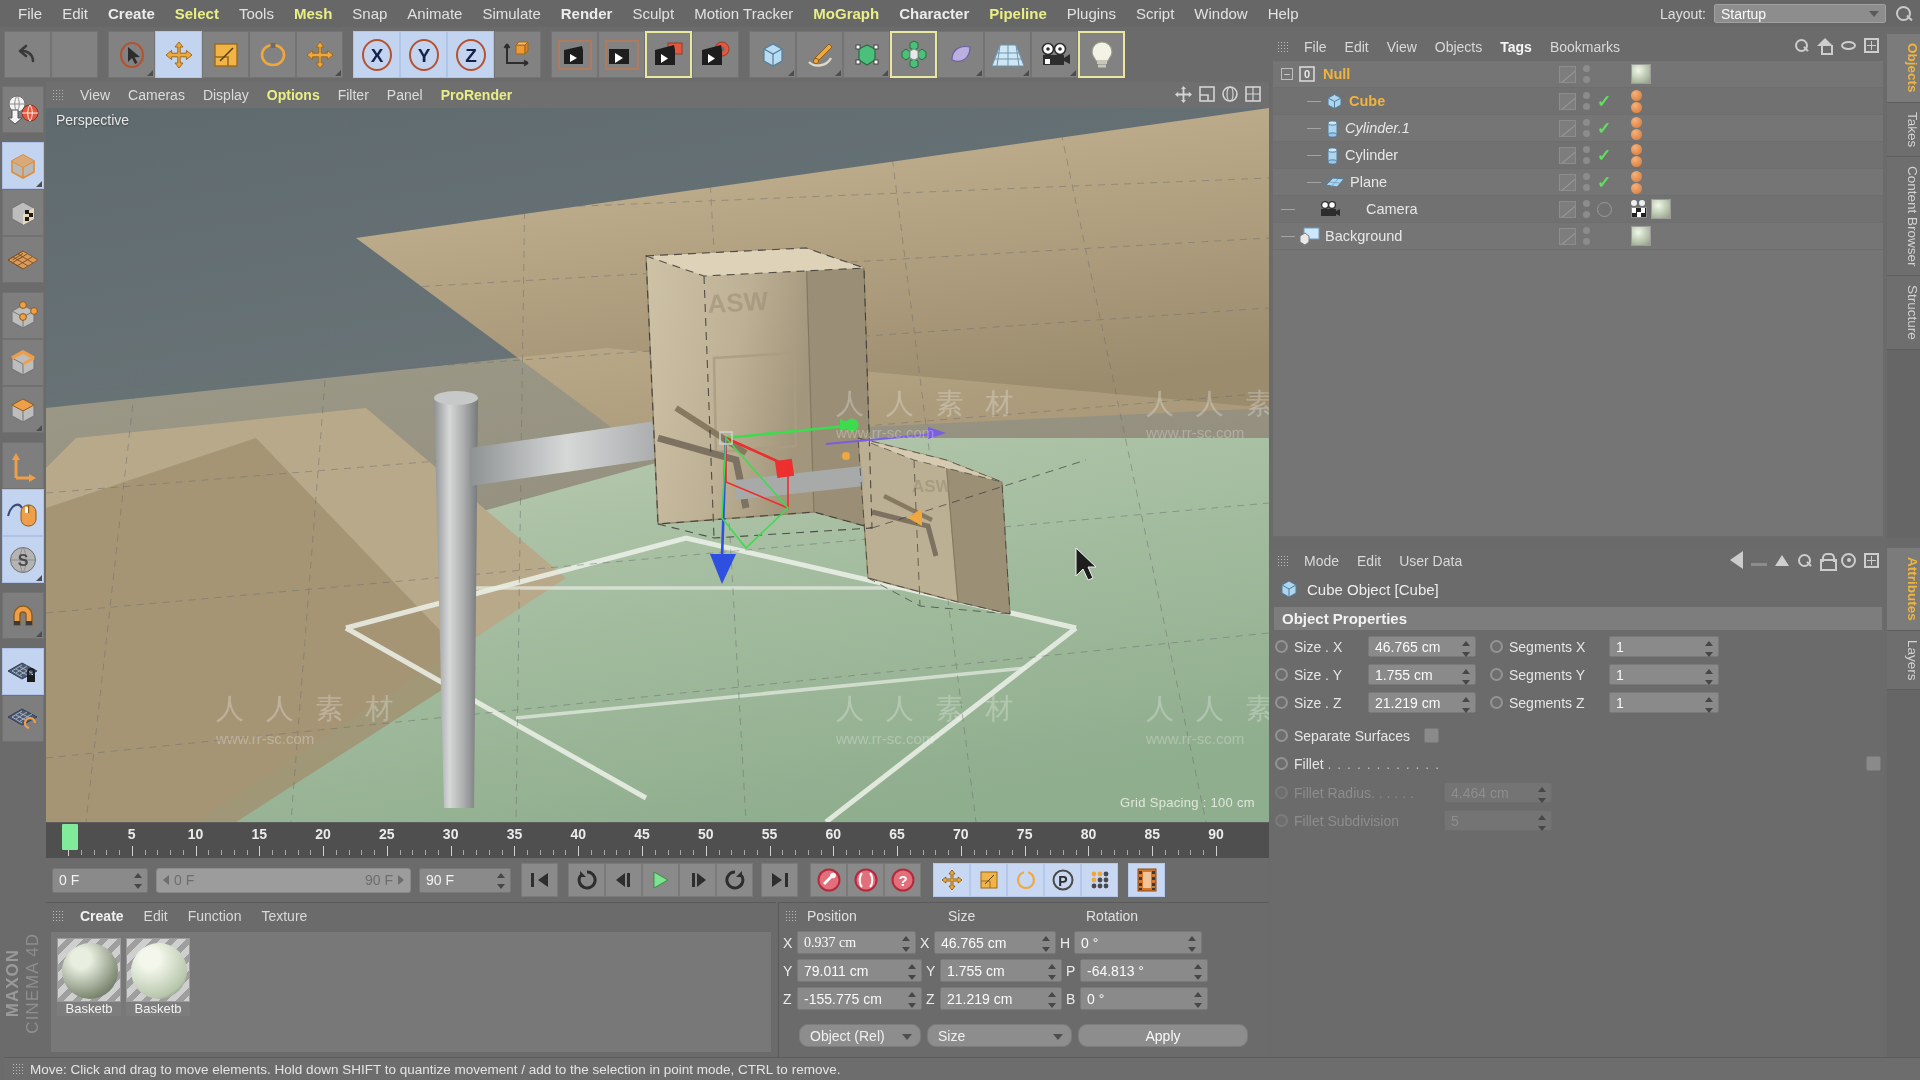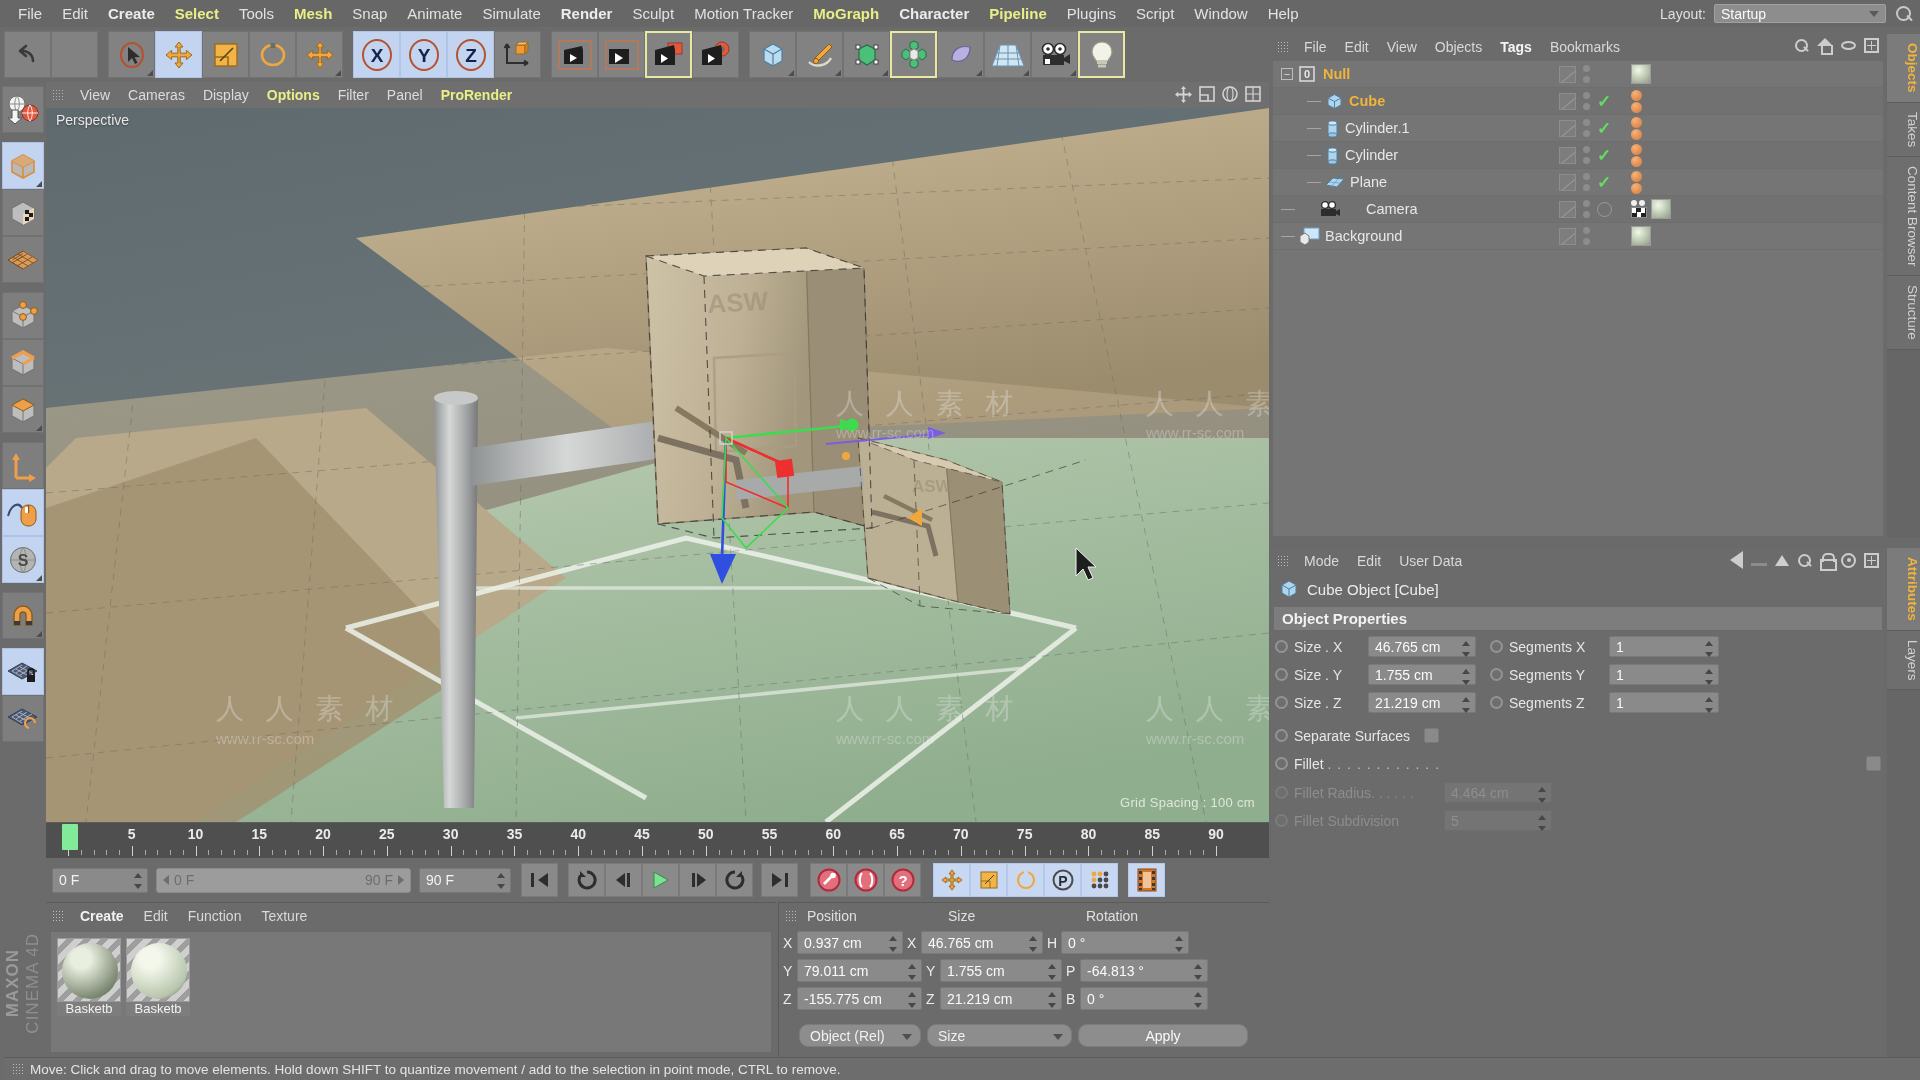--- a/index.html
+++ b/index.html
@@ -1215,21 +1215,21 @@
   <div class="coords">
     <div class="co-head">
       <div class="grip"></div>
       <span class="co-head-lbl" style="left:28px">Position</span>
       <span class="co-head-lbl" style="left:169px">Size</span>
       <span class="co-head-lbl" style="left:307px">Rotation</span>
     </div>
     <div class="co-rows" id="co-rows">
         <div class="co-row">
           <span class="co-ax">X</span>
-          <div class="co-val" style="width: 106px;">
+          <div class="co-val" style="width: 119px; font-family: Liberation Serif, serif;">
             <span>0.937 cm</span>
             <span class="spin">
               <i class="up"></i>
               <i class="dn"></i>
             </span>
           </div>
           <span class="co-ax">X</span>
           <div class="co-val" style="width: 122px;">
             <span>46.765 cm</span>
             <span class="spin">
@@ -1380,21 +1380,21 @@
             <span class="om-check">✓</span>
           </div>
           <div class="om-tags">
             <span class="tag-pair">
               <span class="tag-dot"></span>
               <span class="tag-dot"></span>
             </span>
           </div>
         </div>
         <div class="om-row">
-          <div class="om-tree" style="padding-left: 34px;">
+          <div class="om-tree" style="padding-left: 34px; font-style: italic;">
             <span style="width: 14px; height: 1px; background: rgb(164, 164, 164); margin-right: 4px; display: inline-block;"></span>
             <span style="display: inline-flex; align-items: center;">
               <svg width="15" height="19" viewBox="0 0 15 19">
                 <rect x="3" y="4" width="9" height="12" fill="#aed4ee" stroke="#4f7e9c"></rect>
                 <ellipse cx="7.5" cy="4" rx="4.5" ry="2.1" fill="#cfe7f8" stroke="#4f7e9c"></ellipse>
                 <ellipse cx="7.5" cy="16" rx="4.5" ry="2.1" fill="#9ec5e4" stroke="#4f7e9c"></ellipse>
               </svg>
             </span>
             <span class="om-name">Cylinder.1</span>
           </div>

